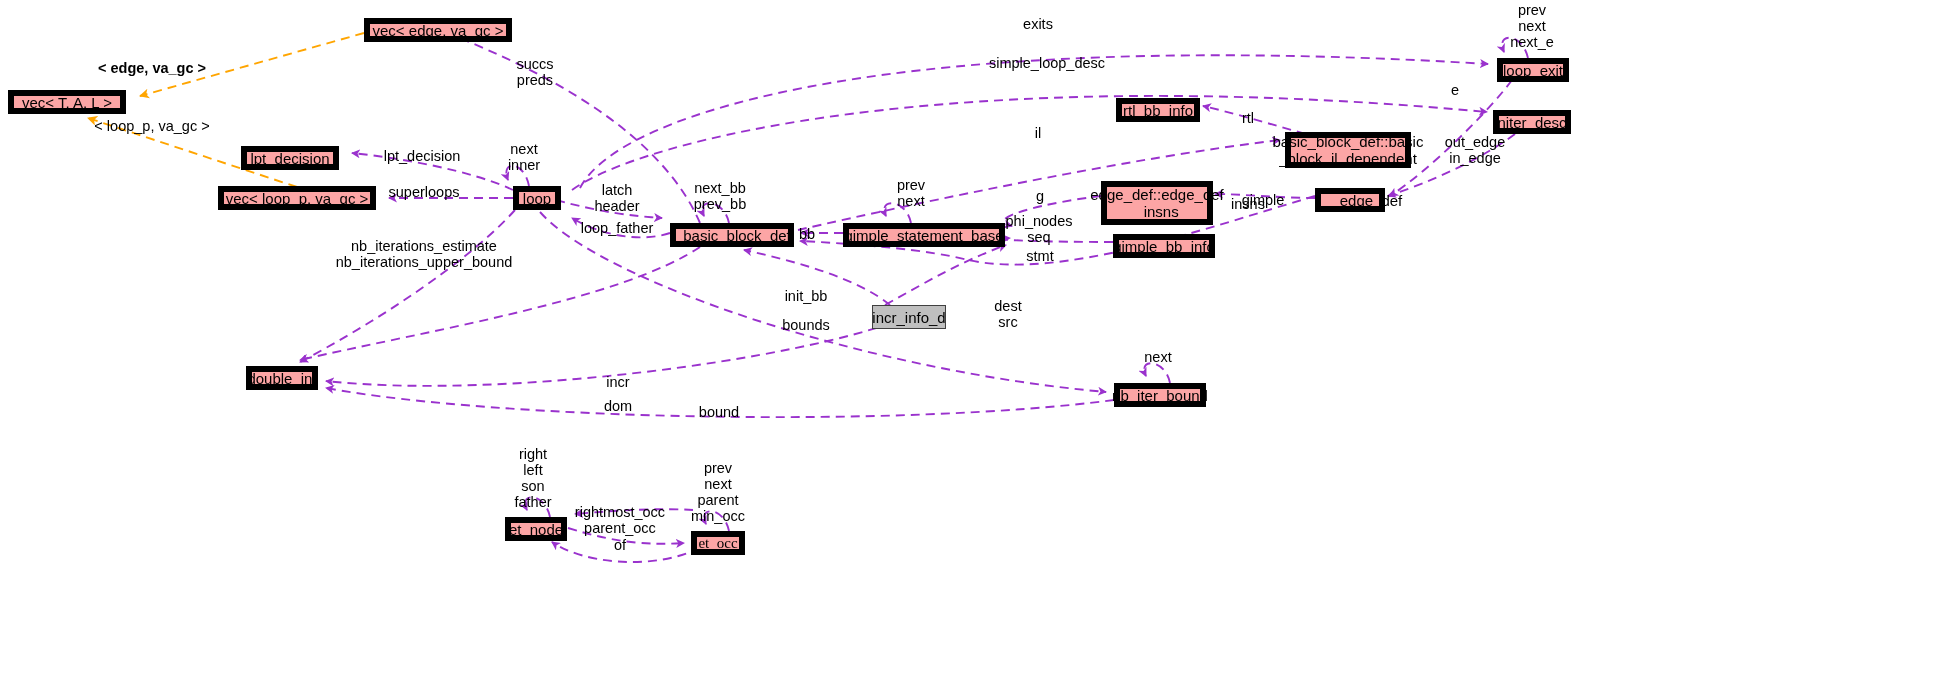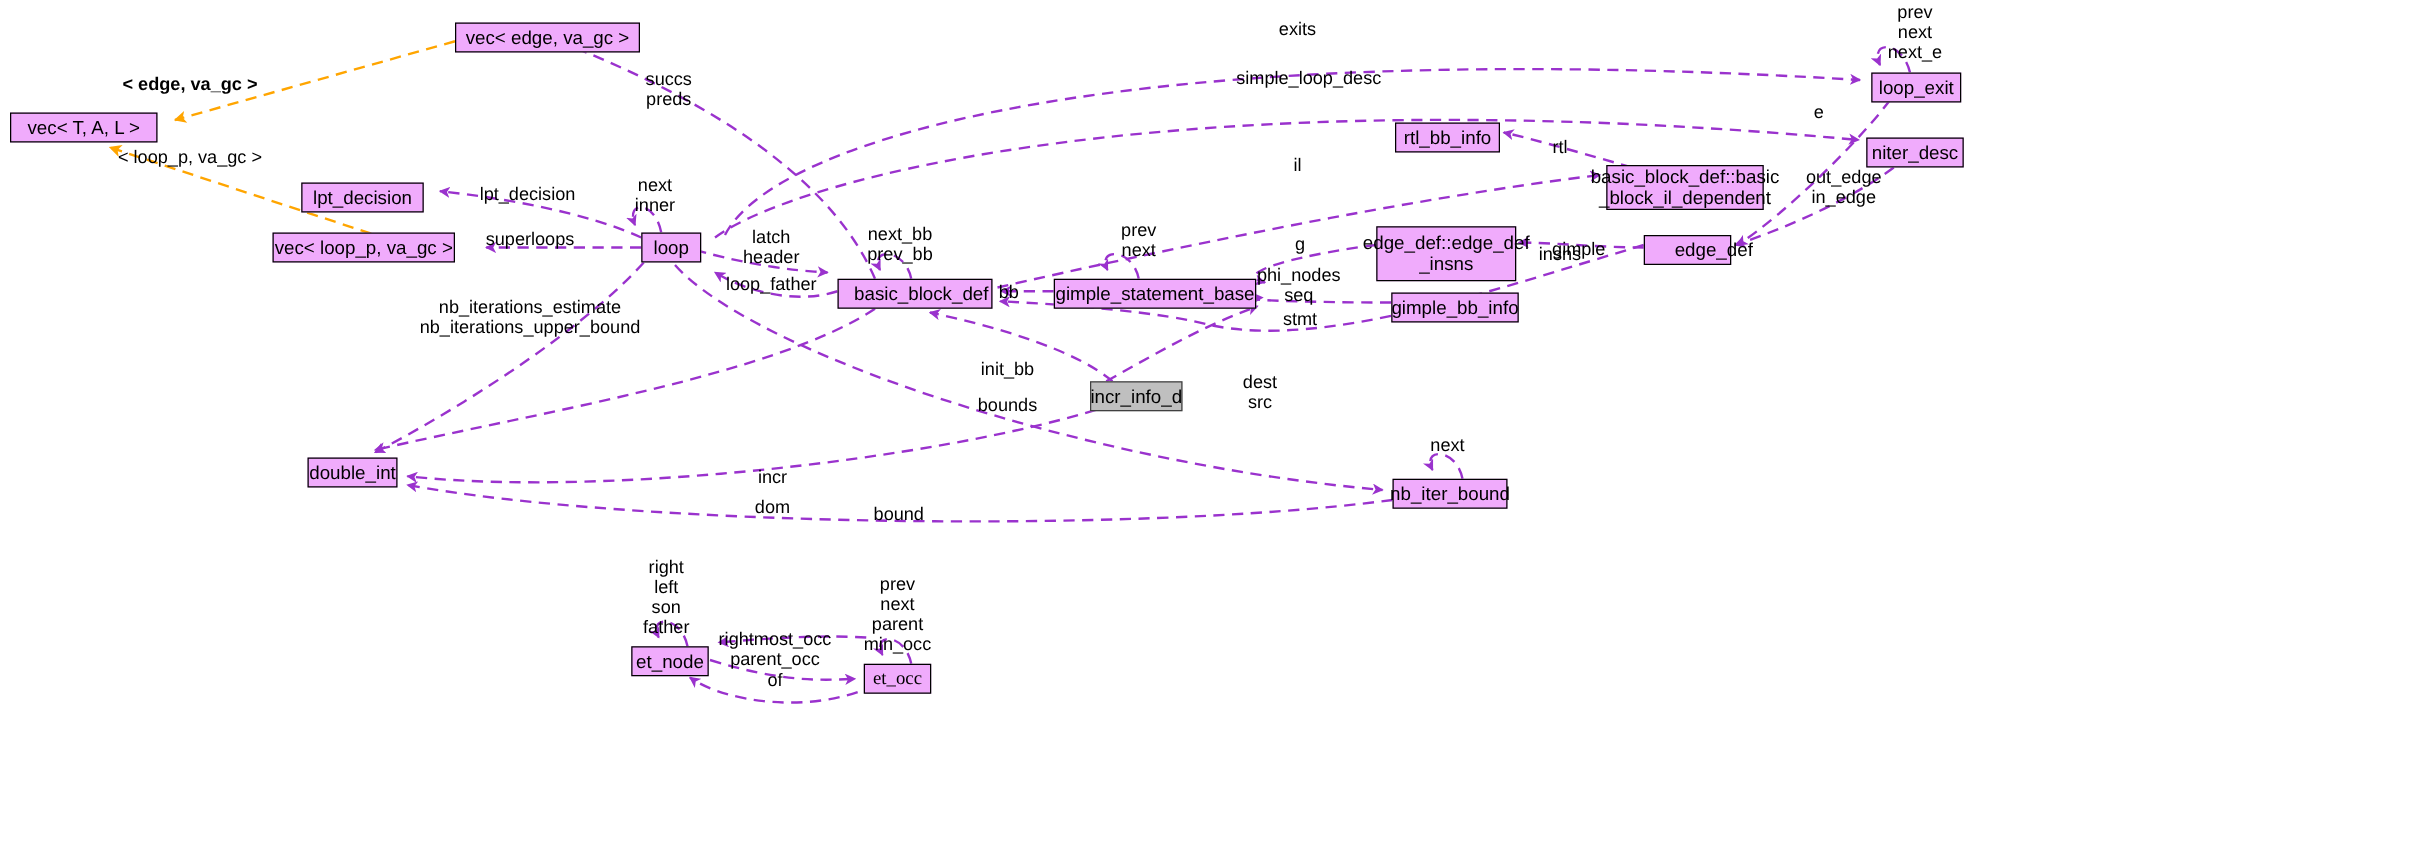--- a/index.html
+++ b/index.html
@@ -20,22 +20,22 @@
   #edge-layer {
     position: absolute;
     left: 0;
     top: 0;
     width: 1936px;
     height: 693px;
   }
   .node {
     position: absolute;
     box-sizing: border-box;
-    border: 1px solid #000000;
-    background: #f0abfc;
+    border: 6px solid #000000;
+    background: #fca5a5;
     color: #000000;
     font-size: 15px;
     line-height: 17px;
     text-align: center;
     display: flex;
     align-items: center;
     justify-content: center;
     white-space: pre;
     padding: 0 6px;
   }
@@ -113,21 +113,21 @@
       <path d="M693,510 C660,508 620,510 575,514"></path>
     </g>
   </svg>
 
   <div class="node" style="left:8px;  top:90px;  width:118px; height:24px;">vec&lt; T, A, L &gt;</div>
 
   <div class="node" style="left:364px; top:18px;  width:148px; height:24px;">vec&lt; edge, va_gc &gt;</div>
 
   <div class="node" style="left:241px; top:146px; width:98px;  height:24px;">lpt_decision</div>
 
-  <div class="node" style="left:218px; top:186px; width:146px; height:24px;">vec&lt; loop_p, va_gc &gt;</div>
+  <div class="node" style="left:218px; top:186px; width:158px; height:24px;">vec&lt; loop_p, va_gc &gt;</div>
 
   <div class="node" style="left:513px; top:186px; width:48px;  height:24px;">loop</div>
 
   <div class="node" style="left:670px; top:223px; width:124px; height:24px;padding-left:16px;">basic_block_def</div>
 
   <div class="node" style="left:843px; top:223px; width:162px; height:24px;">gimple_statement_base</div>
 
   <div class="node" style="left:1116px; top:98px; width:84px; height:24px;">rtl_bb_info</div>
 
   <div class="node" style="left:1101px; top:181px; width:112px; height:44px;">edge_def::edge_def

